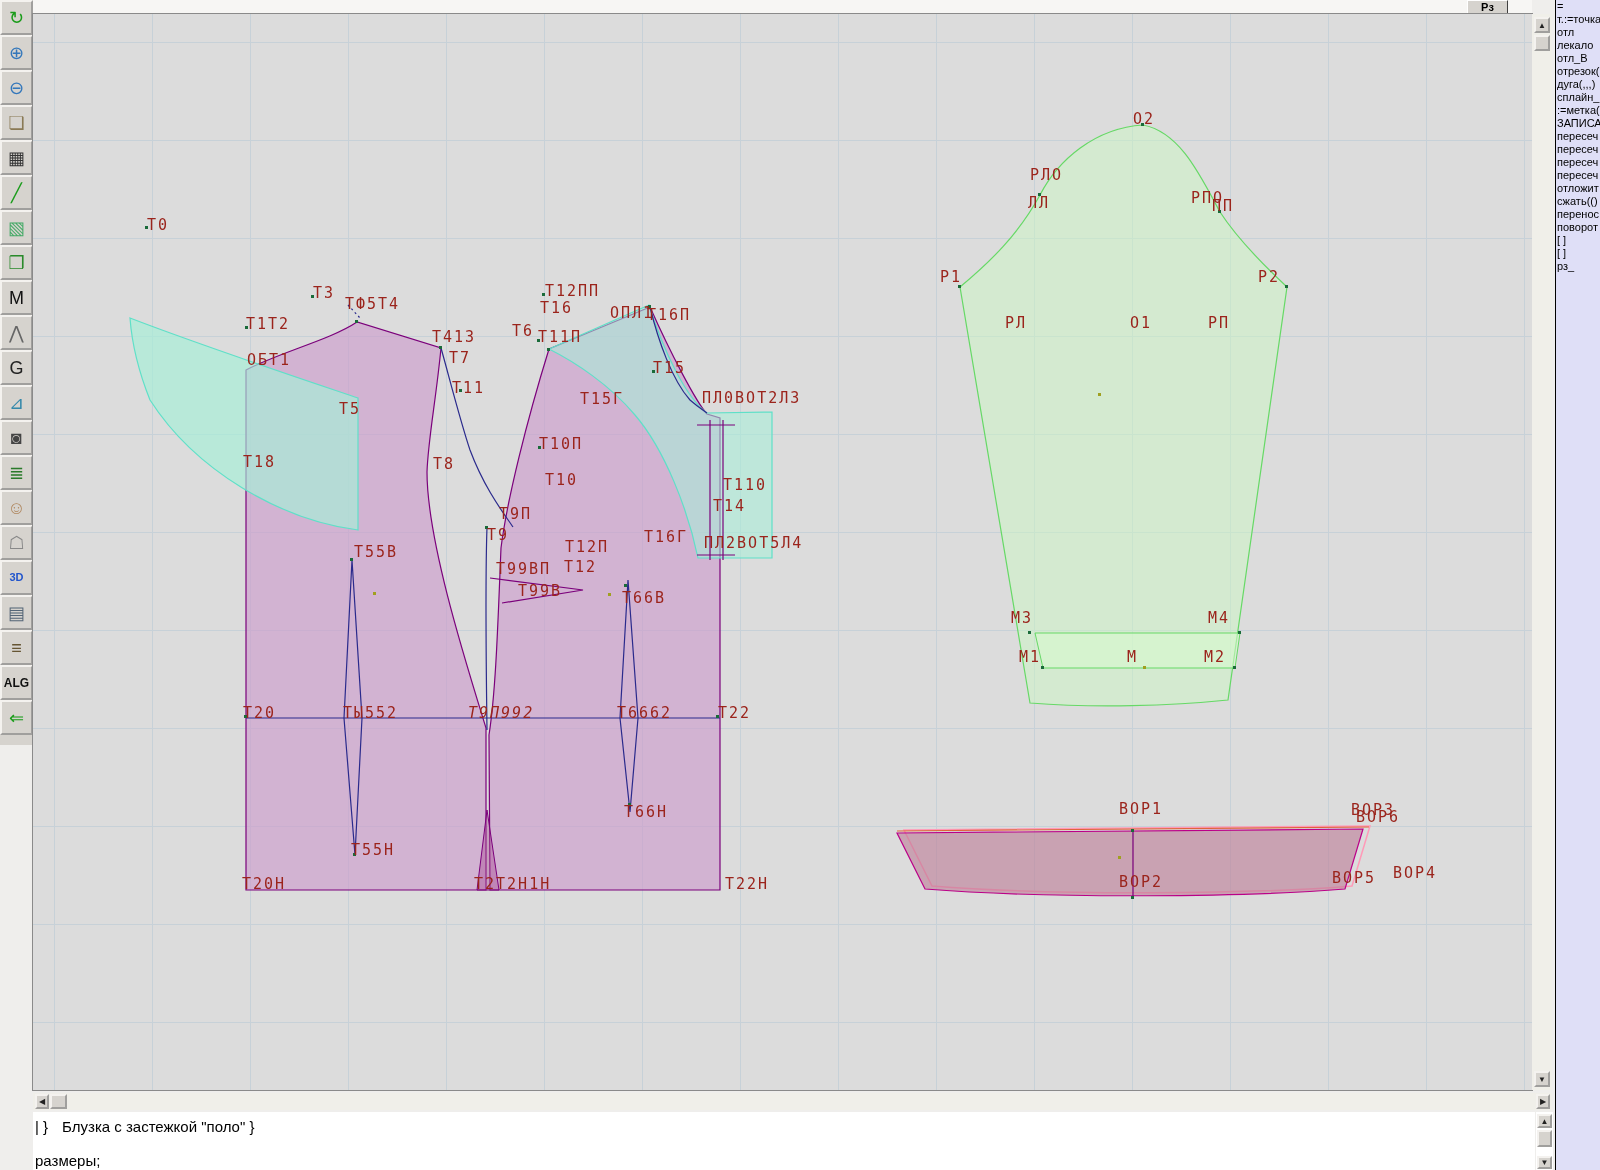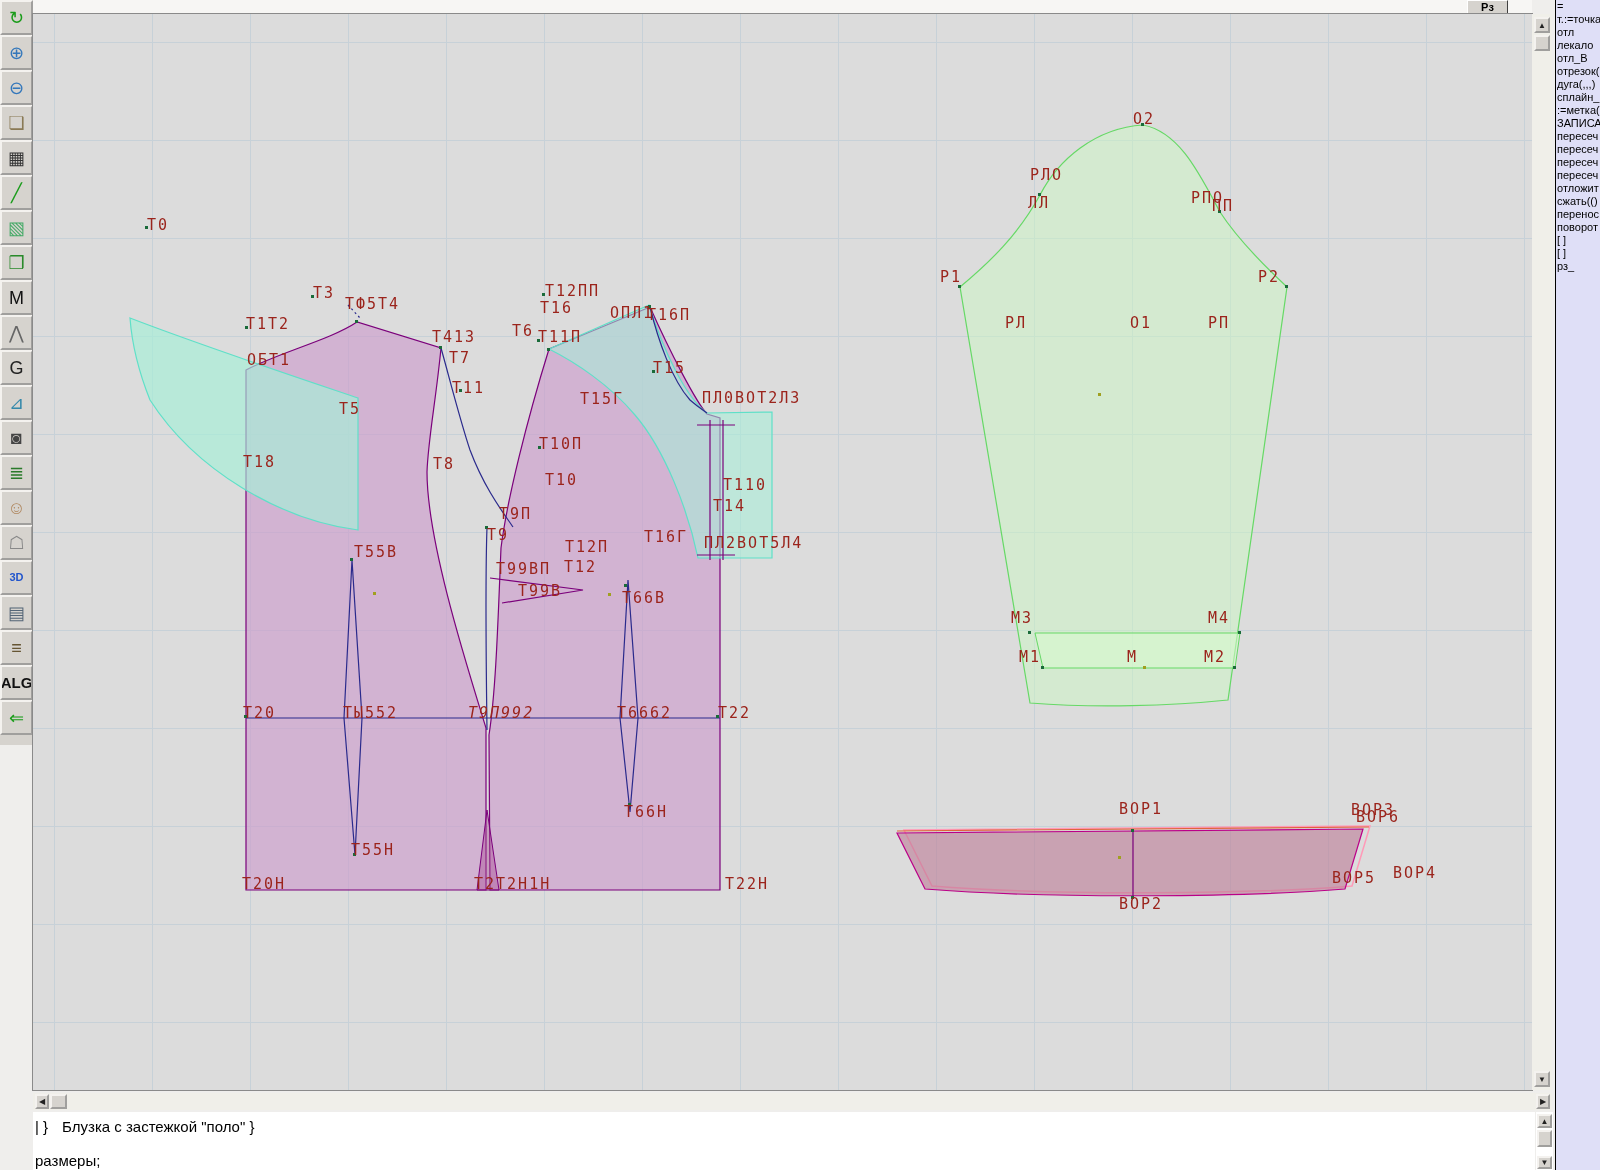--- a/index.html
+++ b/index.html
@@ -105,21 +105,21 @@
       <div class="tbtn">
         <span class="ig" style="color: rgb(34, 85, 204); font-size: 11px; font-weight: bold;">3D</span>
       </div>
       <div class="tbtn">
         <span class="ig" style="color: rgb(85, 102, 119);">▤</span>
       </div>
       <div class="tbtn">
         <span class="ig" style="color: rgb(102, 85, 51);">≡</span>
       </div>
       <div class="tbtn">
-        <span class="ig" style="color: rgb(17, 17, 17); font-size: 15px; font-weight: bold;">ALG</span>
+        <span class="ig" style="color: rgb(17, 17, 17); font-size: 12px; font-weight: bold;">ALG</span>
       </div>
       <div class="tbtn">
         <span class="ig" style="color: rgb(26, 156, 26);">⇐</span>
       </div>
     </div>
 
   <div id="topstrip"></div>
   <div class="topbtn" style="left:1467px;width:41px;">Рз</div>
   <div class="topbtn" style="left:1511px;width:38px;margin-top:48px;">Мд</div>
 
@@ -257,21 +257,21 @@
         <span class="lbl" style="left: 1097px; top: 302px;">О1</span>
         <span class="lbl" style="left: 1175px; top: 302px;">РП</span>
         <span class="lbl" style="left: 978px; top: 597px;">М3</span>
         <span class="lbl" style="left: 1175px; top: 597px;">М4</span>
         <span class="lbl" style="left: 986px; top: 636px;">М1</span>
         <span class="lbl" style="left: 1094px; top: 636px;">М</span>
         <span class="lbl" style="left: 1171px; top: 636px;">М2</span>
         <span class="lbl" style="left: 1086px; top: 788px;">ВОР1</span>
         <span class="lbl" style="left: 1318px; top: 789px;">ВОР3</span>
         <span class="lbl" style="left: 1323px; top: 796px;">ВОР6</span>
-        <span class="lbl" style="left: 1086px; top: 861px; margin-top: 22px;">ВОР2</span>
+        <span class="lbl" style="left: 1086px; top: 861px;">ВОР2</span>
         <span class="lbl" style="left: 1360px; top: 852px;">ВОР4</span>
         <span class="lbl" style="left: 1299px; top: 857px;">ВОР5</span>
       </div>
   </div>
 
   <div class="sb" style="left:1532px;top:14px;width:20px;height:1076px;">
     <div class="sbtn" style="left:2px;top:3px;width:16px;height:16px;">▲</div>
     <div class="sthumb" style="left:2px;top:21px;width:16px;height:16px;"></div>
     <div class="sbtn" style="left:2px;top:1057px;width:16px;height:16px;">▼</div>
   </div>

